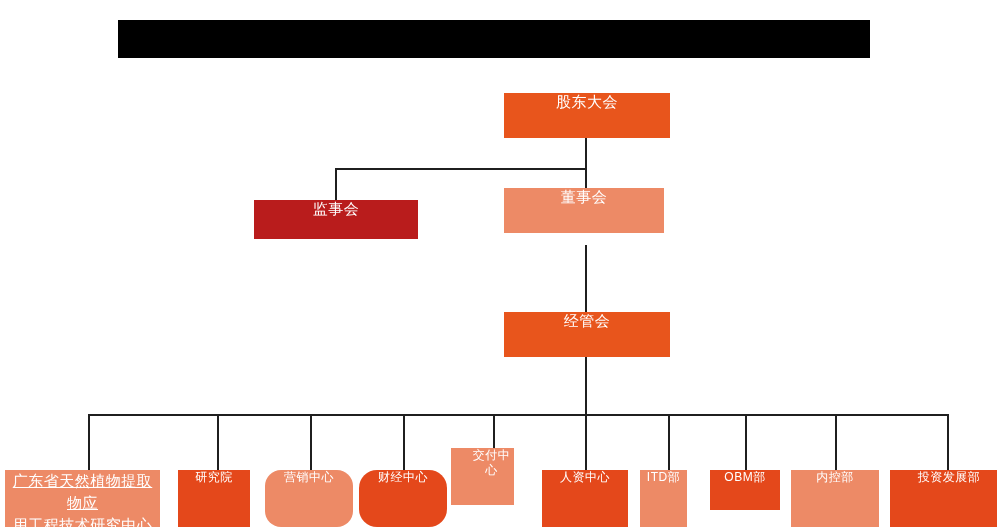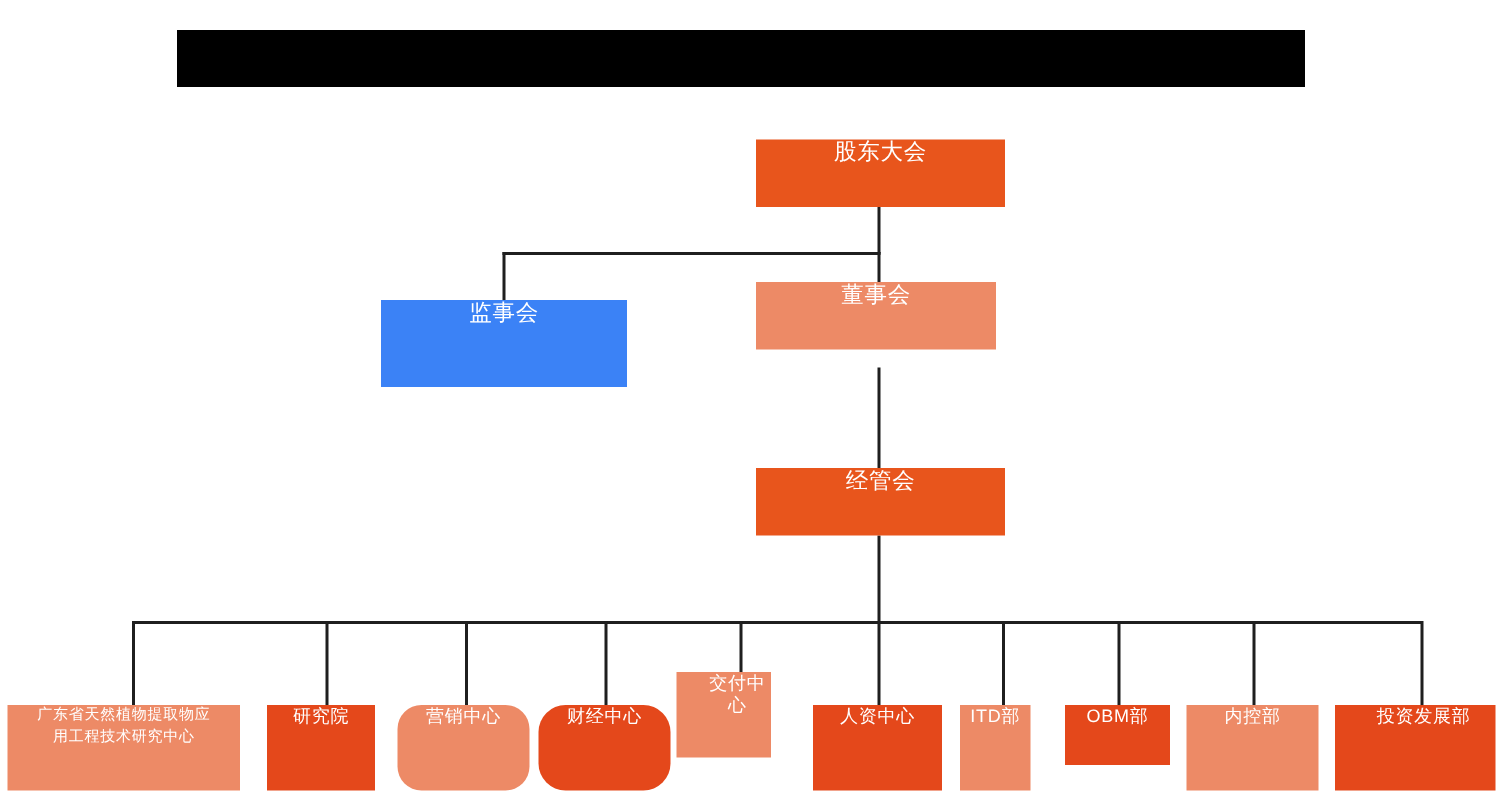--- a/index.html
+++ b/index.html
@@ -32,21 +32,21 @@
   }
   .node .label{
     display:block;
     width:100%;
     padding:0 3px;
     box-sizing:border-box;
     white-space:pre-line;
   }
   .lvl1,.lvl2,.lvl3{font-size:15px;font-weight:400;}
   .dept{font-size:12px;font-weight:400;}
-  .dept.small{font-size:10px;line-height:1.45;}
+  .dept.small{font-size:15px;line-height:1.45;text-decoration:underline;}
 
   
   .ln{
     position:absolute;
     background:#1f1f1f;
     z-index:1;
   }
   .ln.v{width:2px;}
   .ln.h{height:2px;}
 </style>
@@ -79,21 +79,21 @@
   <div class="ln v" style="left:585px;top:414px;height:57px;"></div>
   <div class="ln v" style="left:668px;top:414px;height:57px;"></div>
   <div class="ln v" style="left:745px;top:414px;height:57px;"></div>
   <div class="ln v" style="left:835px;top:414px;height:57px;"></div>
   <div class="ln v" style="left:947px;top:414px;height:57px;"></div>
 
   <div class="node lvl1" style="left:504px;top:93px;width:166px;height:45px;background:#E8551C;">
     <span class="label">股东大会</span>
   </div>
 
-  <div class="node lvl2" style="left:254px;top:200px;width:164px;height:58px;background:#3b82f6;">
+  <div class="node lvl2" style="left:254px;top:200px;width:164px;height:39px;background:#b91c1c;">
     <span class="label">监事会</span>
   </div>
 
   <div class="node lvl2" style="left:504px;top:188px;width:160px;height:45px;background:#ED8A66;">
     <span class="label">董事会</span>
   </div>
 
   <div class="node lvl3" style="left:504px;top:312px;width:166px;height:45px;background:#E8551C;">
     <span class="label">经管会</span>
   </div>

